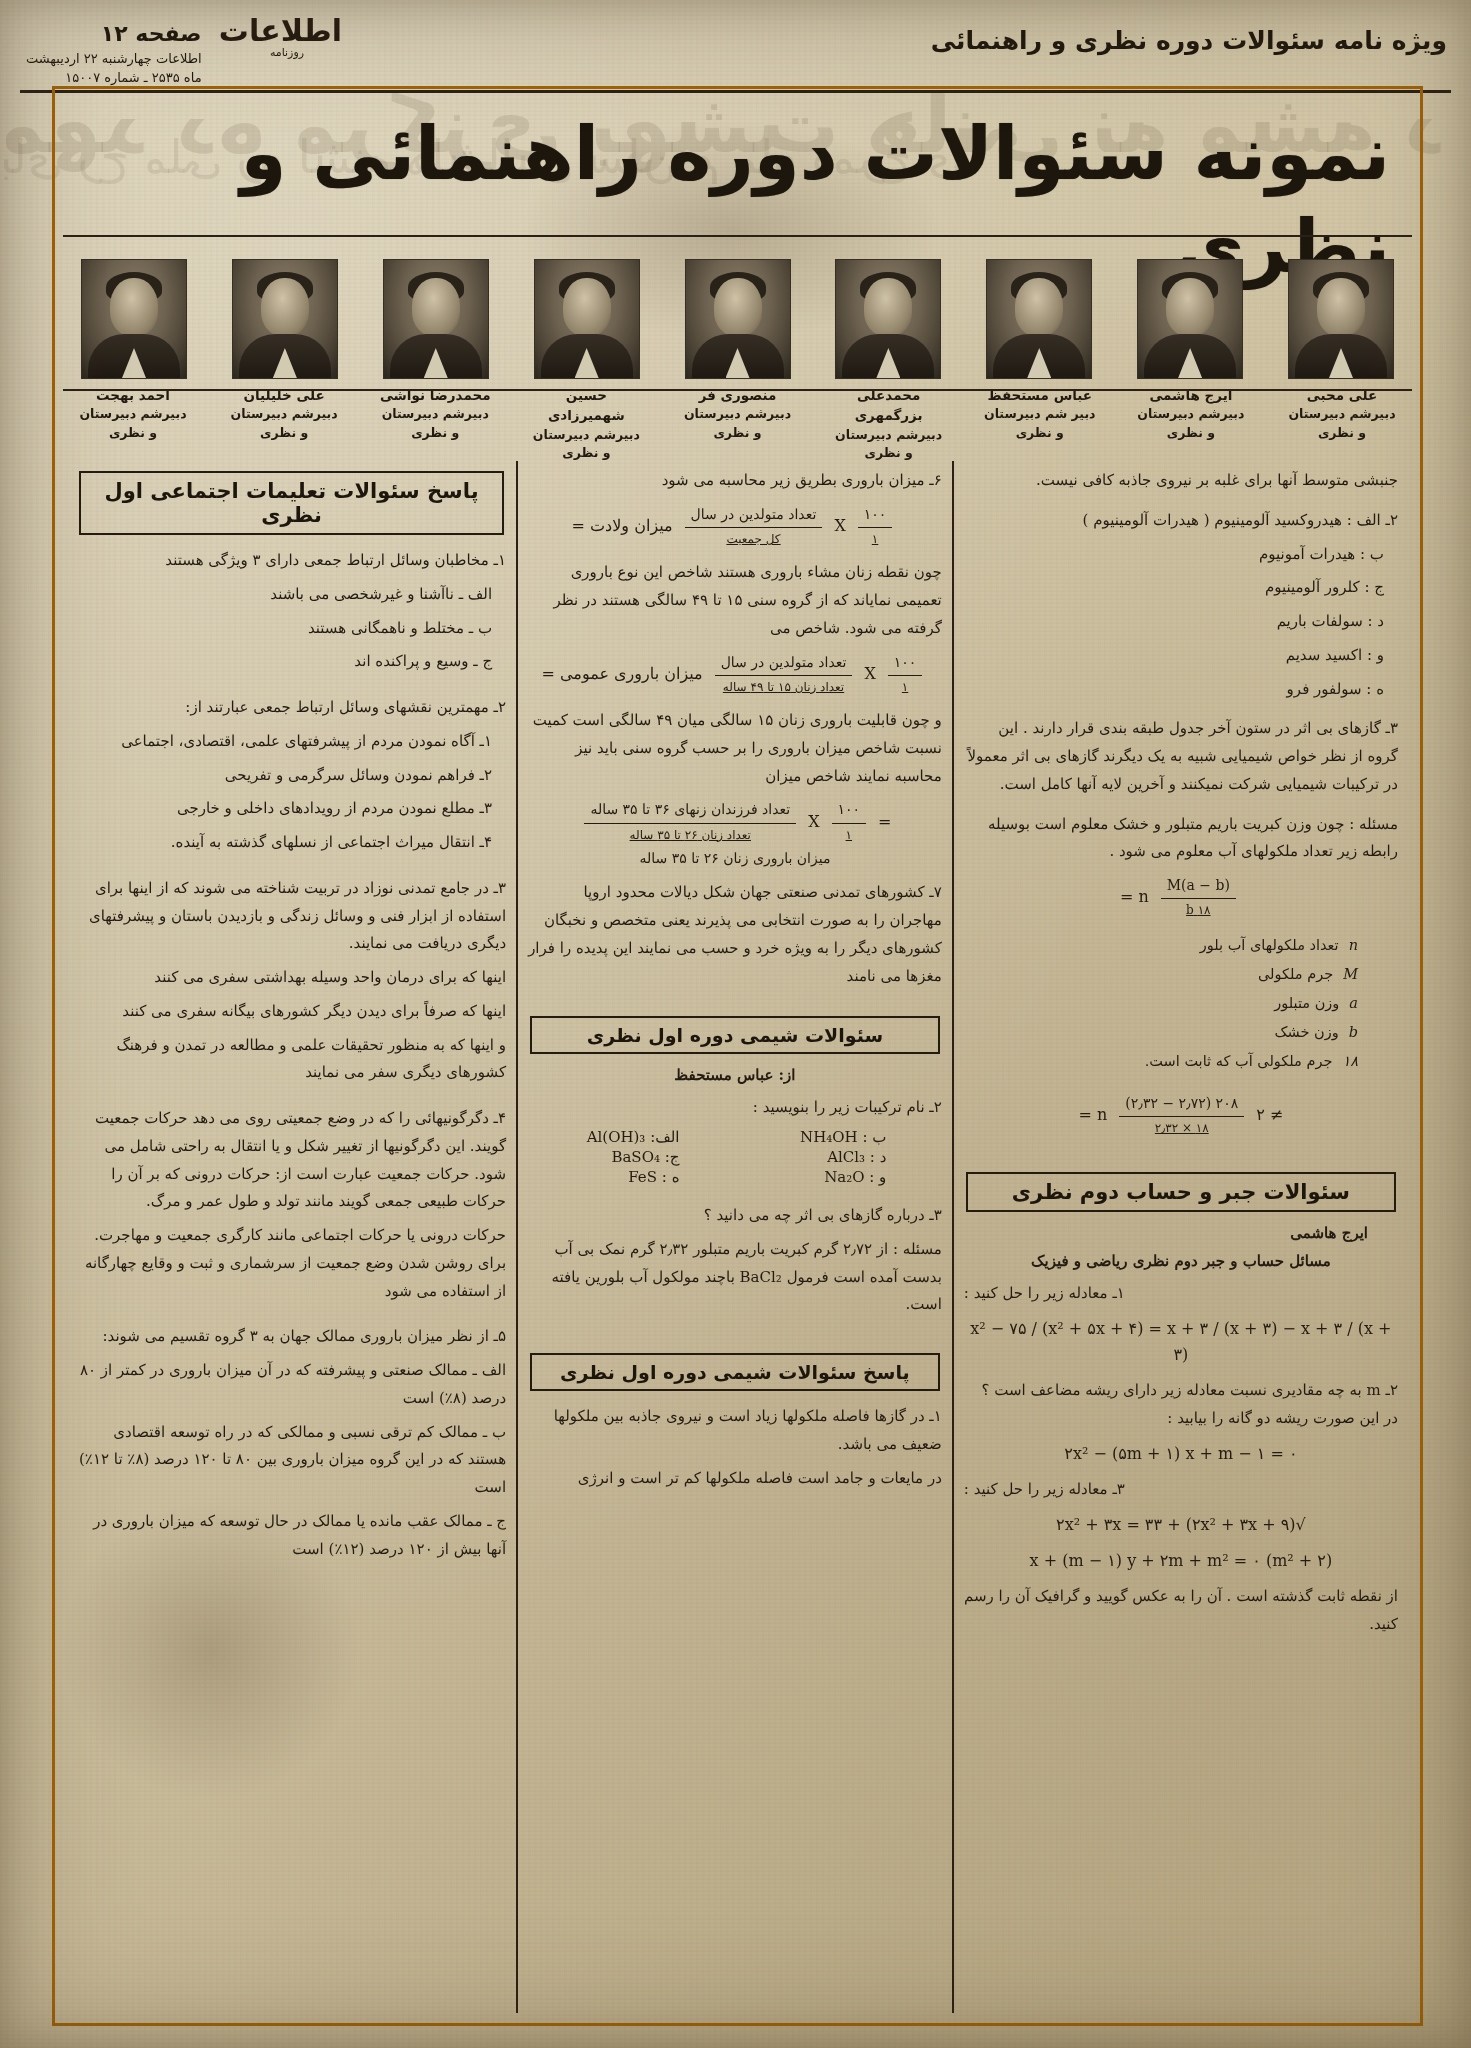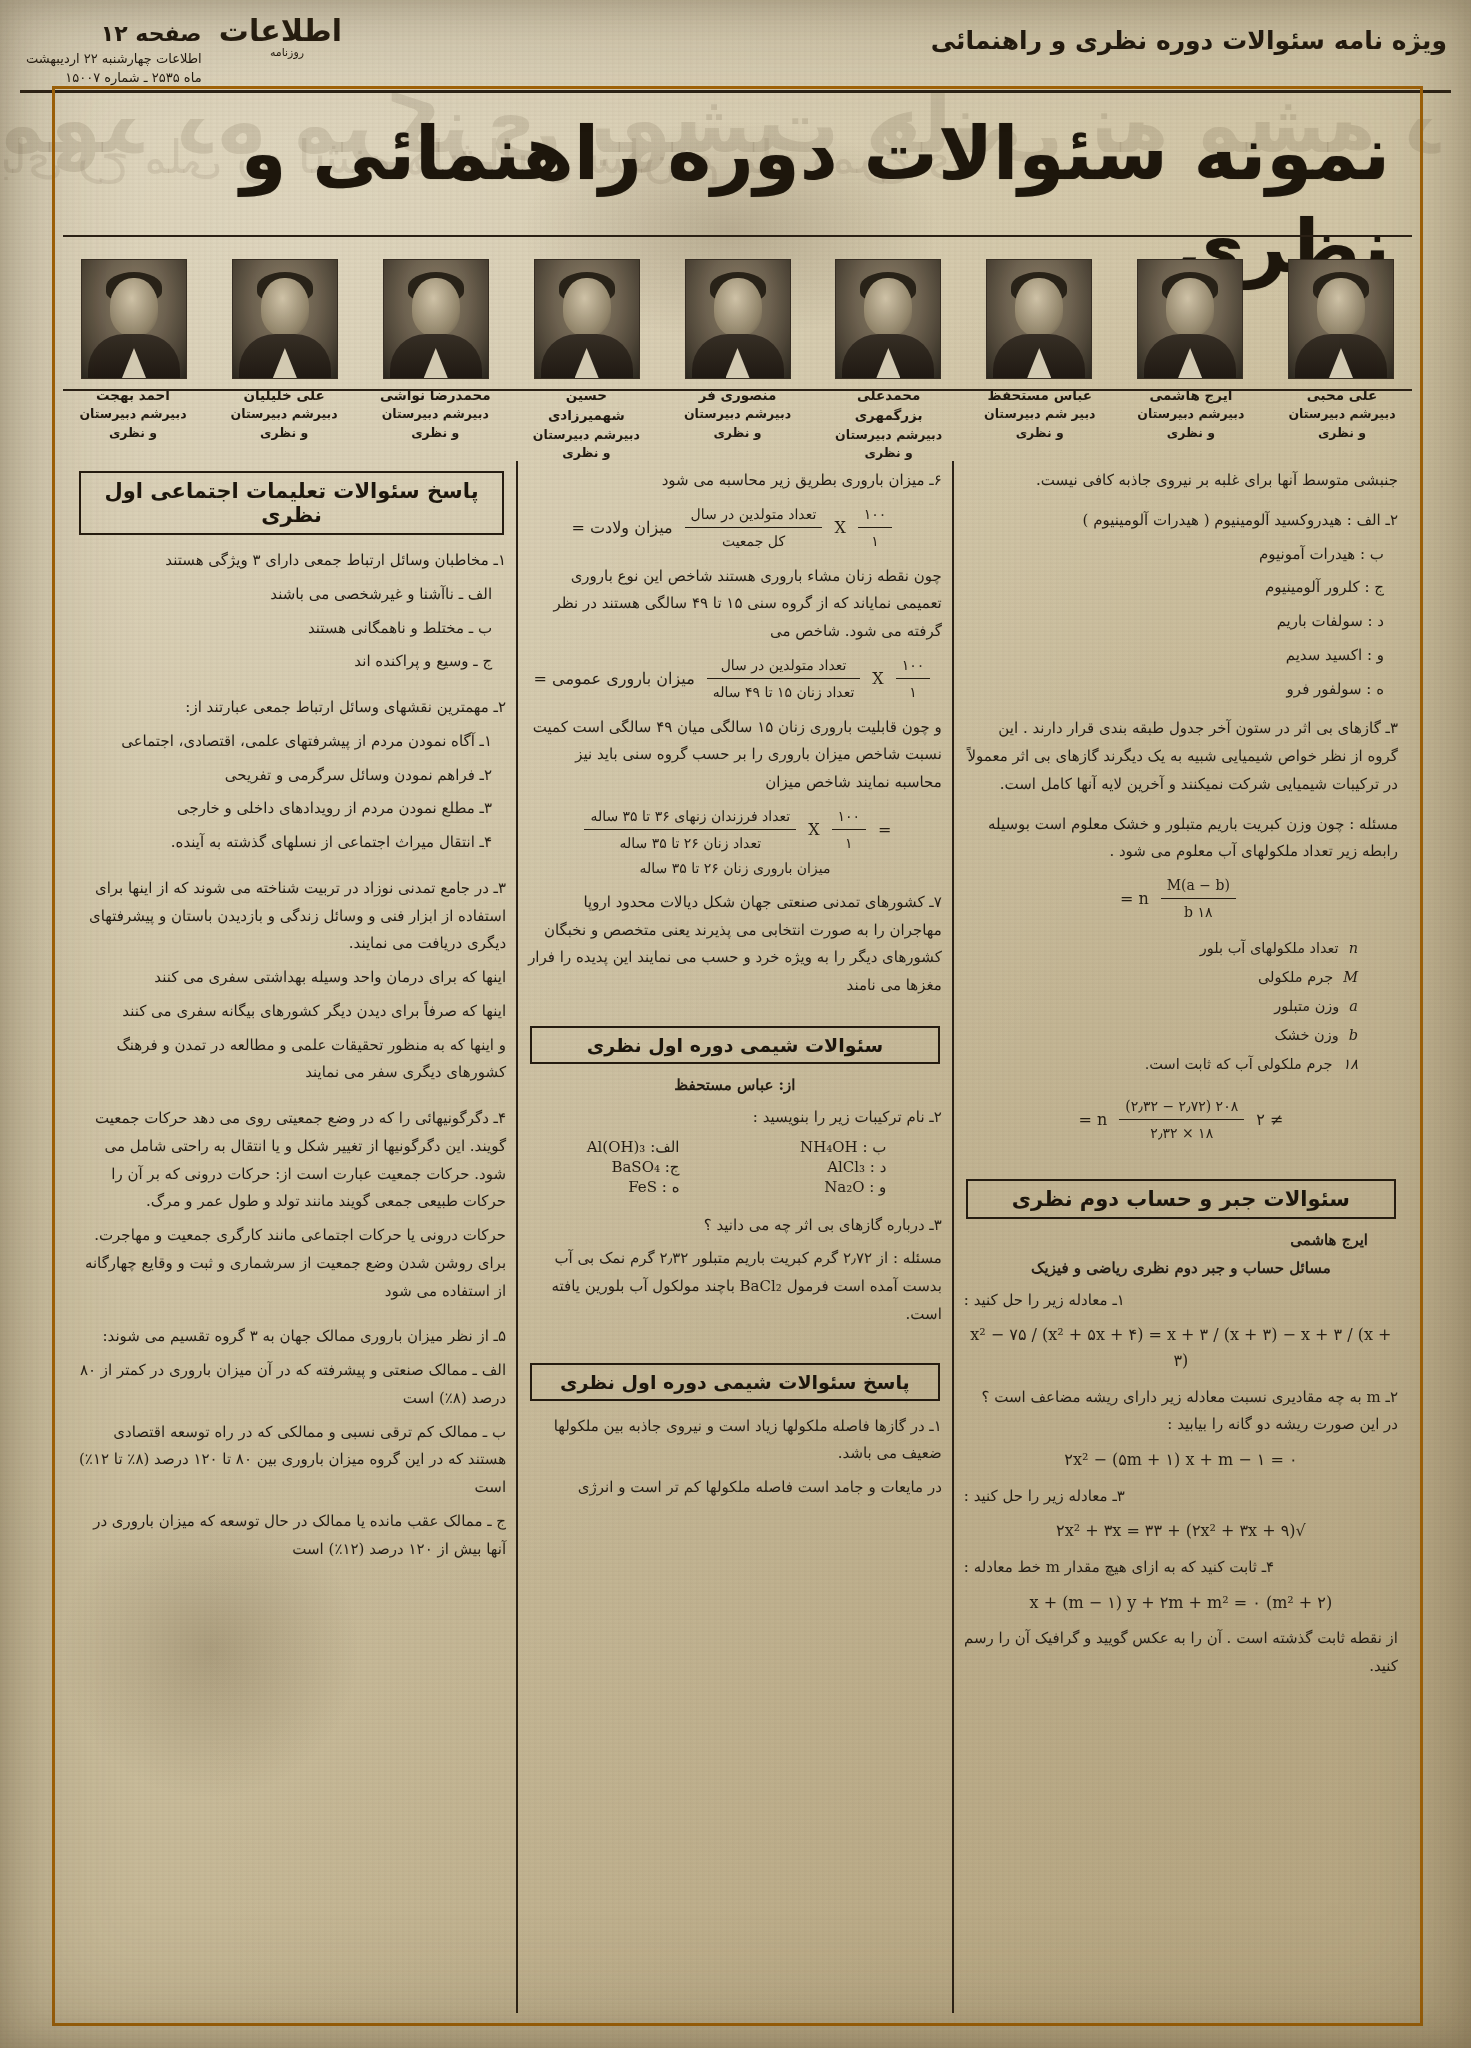--- a/index.html
+++ b/index.html
@@ -129,21 +129,21 @@
   .handwrite{font-family:"DejaVu Serif", serif;}
   .byline{font-size:15px;text-align:center;margin:4px 0 10px 0;color:#241c12;font-weight:bold;}
   .byline.r{text-align:right;padding-right:30px;}
 
   .formula{
     font-family:"DejaVu Serif", serif;font-size:16px;color:#241c12;
     text-align:center;margin:8px 0 10px 0;line-height:1.6;
   }
   .frac{display:inline-block;vertical-align:middle;text-align:center;padding:0 6px;}
   .frac .num{border-bottom:1.6px solid #241c12;padding:0 6px 2px 6px;display:block;font-size:14px;}
-  .frac .den{padding:2px 6px 0 6px;display:block;font-size:14px;}
+  .frac .den{padding:2px 6px 0 6px;display:block;font-size:12px;text-decoration:underline;}
   .eqrow{display:flex;flex-direction:row-reverse;align-items:center;justify-content:center;gap:6px;}
 
   .legend{font-size:14.5px;line-height:2.0;text-align:right;padding-right:40px;color:#241c12;}
   .legend i{font-style:italic;font-family:"DejaVu Serif",serif;padding-left:10px;}
 
   .chemrow{
     display:flex;flex-direction:row-reverse;justify-content:space-around;
     font-size:15px;color:#241c12;margin:2px 0;font-family:"DejaVu Serif",serif;
   }
   .chemrow span{min-width:96px;}
@@ -447,21 +447,20 @@
 
       <p class="ln handwrite" style="text-align:left;">۱ـ معادله زیر را حل کنید :</p>
       <div class="formula">x² − ۷۵ / (x² + ۵x + ۴) = x + ۳ / (x + ۳) − x + ۳ / (x + ۳)</div>
 
       <p class="ln handwrite">۲ـ m به چه مقادیری نسبت معادله زیر دارای ریشه مضاعف است ؟ در این صورت ریشه دو گانه را بیابید :</p>
       <div class="formula">۲x² − (۵m + ۱) x + m − ۱ = ۰</div>
 
       <p class="ln handwrite" style="text-align:left;">۳ـ معادله زیر را حل کنید :</p>
       <div class="formula">√(۲x² + ۳x + ۹) + ۲x² + ۳x = ۳۳</div>
 
-      <p class="ln handwrite" style="text-align:left;">۴ـ ثابت کنید که به ازای هیچ مقدار m خط معادله :</p>
       <div class="formula">(m² + ۲) x + (m − ۱) y + ۲m + m² = ۰</div>
 
       <p class="ln handwrite">از نقطه ثابت گذشته است . آن را به عکس گویید و گرافیک آن را رسم کنید.</p>
     </div>
 
   </div>
 </div>
 
 <div class="edge-dark"></div>
 

